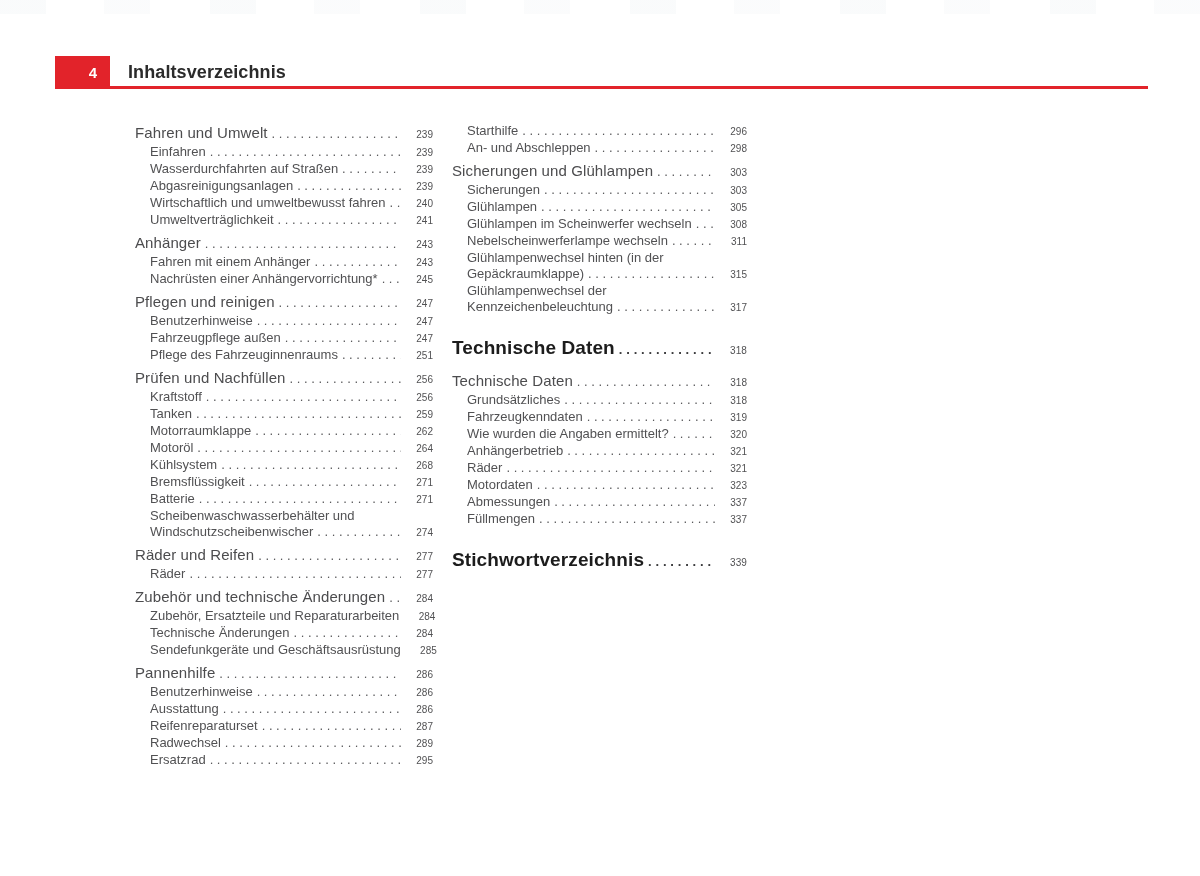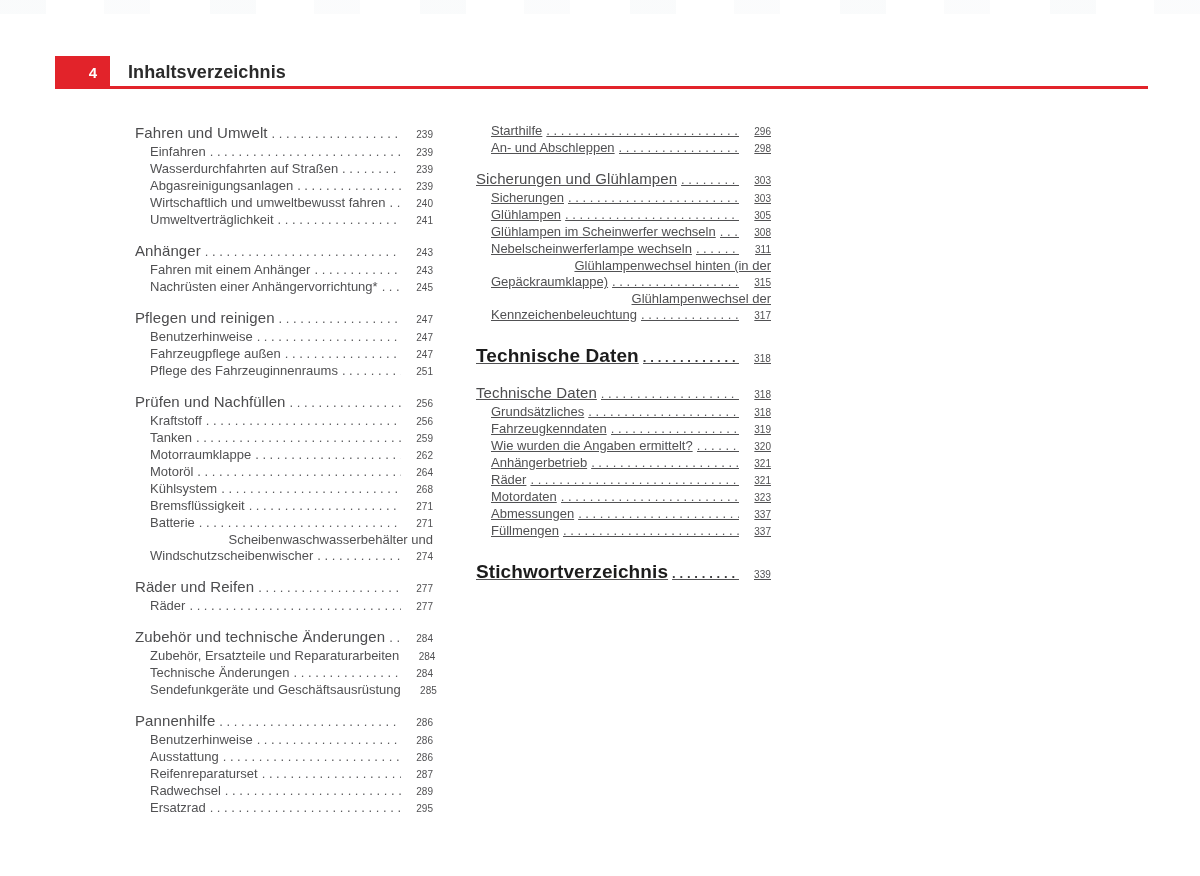--- a/index.html
+++ b/index.html
@@ -31,40 +31,40 @@
     font-size:18px; font-weight:700; color:#2b2b2b;
     letter-spacing:.1px;
   }
   .header-rule {
     position:absolute; left:55px; right:0; bottom:0; height:3px;
     background:#e2232a;
   }
   
   .toc-col { position:absolute; top:123px; }
   .toc-col.left  { left:135px; width:298px; }
-  .toc-col.right { left:476px; width:295px;text-decoration:underline; }
+  .toc-col.right { left:452px; width:295px; }
 
   .row { display:flex; align-items:baseline; }
   .lbl { white-space:nowrap; }
   .leader {
     flex:1 1 auto; overflow:hidden; white-space:nowrap;
     margin:0 5px 0 4px;
     font-size:13px; color:#5a5a5c;
   }
   .leader::after {
     content:". . . . . . . . . . . . . . . . . . . . . . . . . . . . . . . . . . . . . . . . . . . . . . . . . . . . . . . . . . . . . . . . . . . . . . . . . . . .";
   }
   .pg { flex:0 0 auto; min-width:27px; text-align:right; font-size:10px; color:#515153; }
 
-  .section-row { font-size:15px; line-height:19px; margin-top:12px; color:#4c4c4e; }
+  .section-row { font-size:15px; line-height:19px; margin-top:4px; color:#4c4c4e; }
   .section-row .lbl { letter-spacing:.1px; }
   .toc-col .section-row:first-child { margin-top:0; }
 
   .item-row { font-size:13px; line-height:16px; padding-left:15px; color:#515153; }
-  .item-line1 { font-size:13px; line-height:16px; padding-left:15px; white-space:nowrap; color:#515153;text-align:right; }
+  .item-line1 { font-size:13px; line-height:16px; padding-left:15px; white-space:nowrap; color:#515153; }
 
   .chapter-row {
     font-size:19px; line-height:24px; font-weight:700; color:#1c1c1c;
     margin-top:20px; margin-bottom:8px; letter-spacing:.1px;
   }
   .chapter-row .leader { font-size:13px; font-weight:700; color:#3a3a3c; }
   .chapter-row .pg { font-weight:400; }
 </style>
 </head>
 <body>

